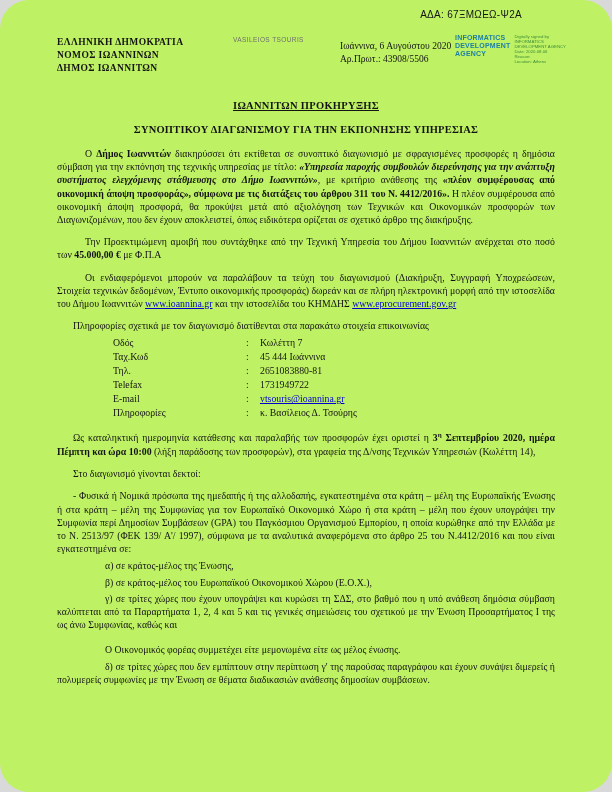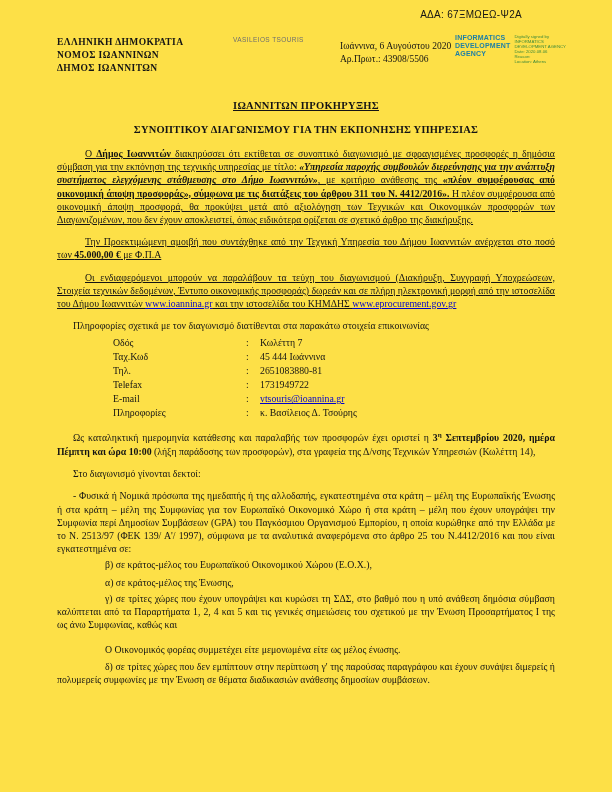--- a/index.html
+++ b/index.html
@@ -1,25 +1,26 @@
 <!DOCTYPE html>
 <html><head>
 <meta charset="utf-8">
 <style>
   * { margin:0; padding:0; box-sizing:border-box; }
   html, body { background:#d9d9d9; }
   .page {
     position:relative;
     width:612px; height:792px;
     margin:0 auto;
-    background:#fde047;
+    background:#bef264;
     font-family:"Liberation Serif", serif;
     color:#141414;
     padding:0 57px;
     overflow:hidden;
+    border-radius:29px;
   }
   .ada {
     position:absolute; top:9px; right:90px;
     font-family:"Liberation Sans", sans-serif;
     font-size:10px; letter-spacing:0.3px;
   }
   .authority {
     position:absolute; left:57px; top:36px;
     font-weight:bold; font-size:9.5px; line-height:13px;
     letter-spacing:0.4px;
@@ -57,21 +58,21 @@
     text-align:center; font-weight:bold; font-size:10.5px;
     margin-top:13px; letter-spacing:0.2px;
   }
   .para {
     font-size:9.8px; line-height:13.2px;
     text-align:justify; margin-top:9px;
   }
   .mt12 { margin-top:12px; }
   .mt4  { margin-top:4px; }
   .mt3  { margin-top:3px; }
-  .ind-28 { text-indent:28px;text-decoration:underline; }
+  .ind-28 { text-indent:28px; }
   .ind-16 { text-indent:16px; }
   .ind-48 { text-indent:48px; }
   .b { font-weight:bold; }
   .bi { font-weight:bold; font-style:italic; }
   a.link, .link {
     color:#0000cc; text-decoration:underline; cursor:pointer;
   }
   .contact { margin:4px 0 0 48px; font-size:9.8px; line-height:14px; }
   .contact-row { display:flex;margin-left:8px; }
   .c-label { width:133px; }
@@ -159,20 +160,20 @@
         <span class="c-value">κ. Βασίλειος Δ. Τσούρης</span>
     </div>
   </div>
 
   <p class="para ind-16"><span>Ως καταληκτική ημερομηνία κατάθεσης και παραλαβής των προσφορών έχει οριστεί η </span><span class="b">3</span><sup class="b">η</sup><span class="b"> Σεπτεμβρίου 2020, ημέρα Πέμπτη και ώρα 10:00</span><span> (λήξη παράδοσης των προσφορών), στα γραφεία της Δ/νσης Τεχνικών Υπηρεσιών (Κωλέττη 14),</span></p>
 
   <p class="para ind-16">Στο διαγωνισμό γίνονται δεκτοί:</p>
 
   <p class="para ind-16"><span>-</span>&nbsp;<span>Φυσικά ή Νομικά πρόσωπα της ημεδαπής ή της αλλοδαπής, εγκατεστημένα στα κράτη – μέλη της Ευρωπαϊκής Ένωσης ή στα κράτη – μέλη της Συμφωνίας για τον Ευρωπαϊκό Οικονομικό Χώρο ή στα κράτη – μέλη που έχουν υπογράψει την Συμφωνία περί Δημοσίων Συμβάσεων (GPA) του Παγκόσμιου Οργανισμού Εμπορίου, η οποία κυρώθηκε από την Ελλάδα με το Ν. 2513/97 (ΦΕΚ 139/ Α'/ 1997), σύμφωνα με τα αναλυτικά αναφερόμενα στο άρθρο 25 του Ν.4412/2016 και που είναι εγκατεστημένα σε:</span></p>
 
+  <p class="para ind-48 mt4">α) σε κράτος-μέλος της Ένωσης,</p>
   <p class="para ind-48 mt3">β) σε κράτος-μέλος του Ευρωπαϊκού Οικονομικού Χώρου (Ε.Ο.Χ.),</p>
-  <p class="para ind-48 mt4">α) σε κράτος-μέλος της Ένωσης,</p>
   <p class="para ind-48 mt3">γ) σε τρίτες χώρες που έχουν υπογράψει και κυρώσει τη ΣΔΣ, στο βαθμό που η υπό ανάθεση δημόσια σύμβαση καλύπτεται από τα Παραρτήματα 1, 2, 4 και 5 και τις γενικές σημειώσεις του σχετικού με την Ένωση Προσαρτήματος Ι της ως άνω Συμφωνίας, καθώς και</p>
   <p class="para ind-48 mt12">Ο Οικονομικός φορέας συμμετέχει είτε μεμονωμένα είτε ως μέλος ένωσης.</p>
 
   <p class="para ind-48 mt3">δ) σε τρίτες χώρες που δεν εμπίπτουν στην περίπτωση γ' της παρούσας παραγράφου και έχουν συνάψει διμερείς ή πολυμερείς συμφωνίες με την Ένωση σε θέματα διαδικασιών ανάθεσης δημοσίων συμβάσεων.</p>
 
 </div>
 
 </body></html>

